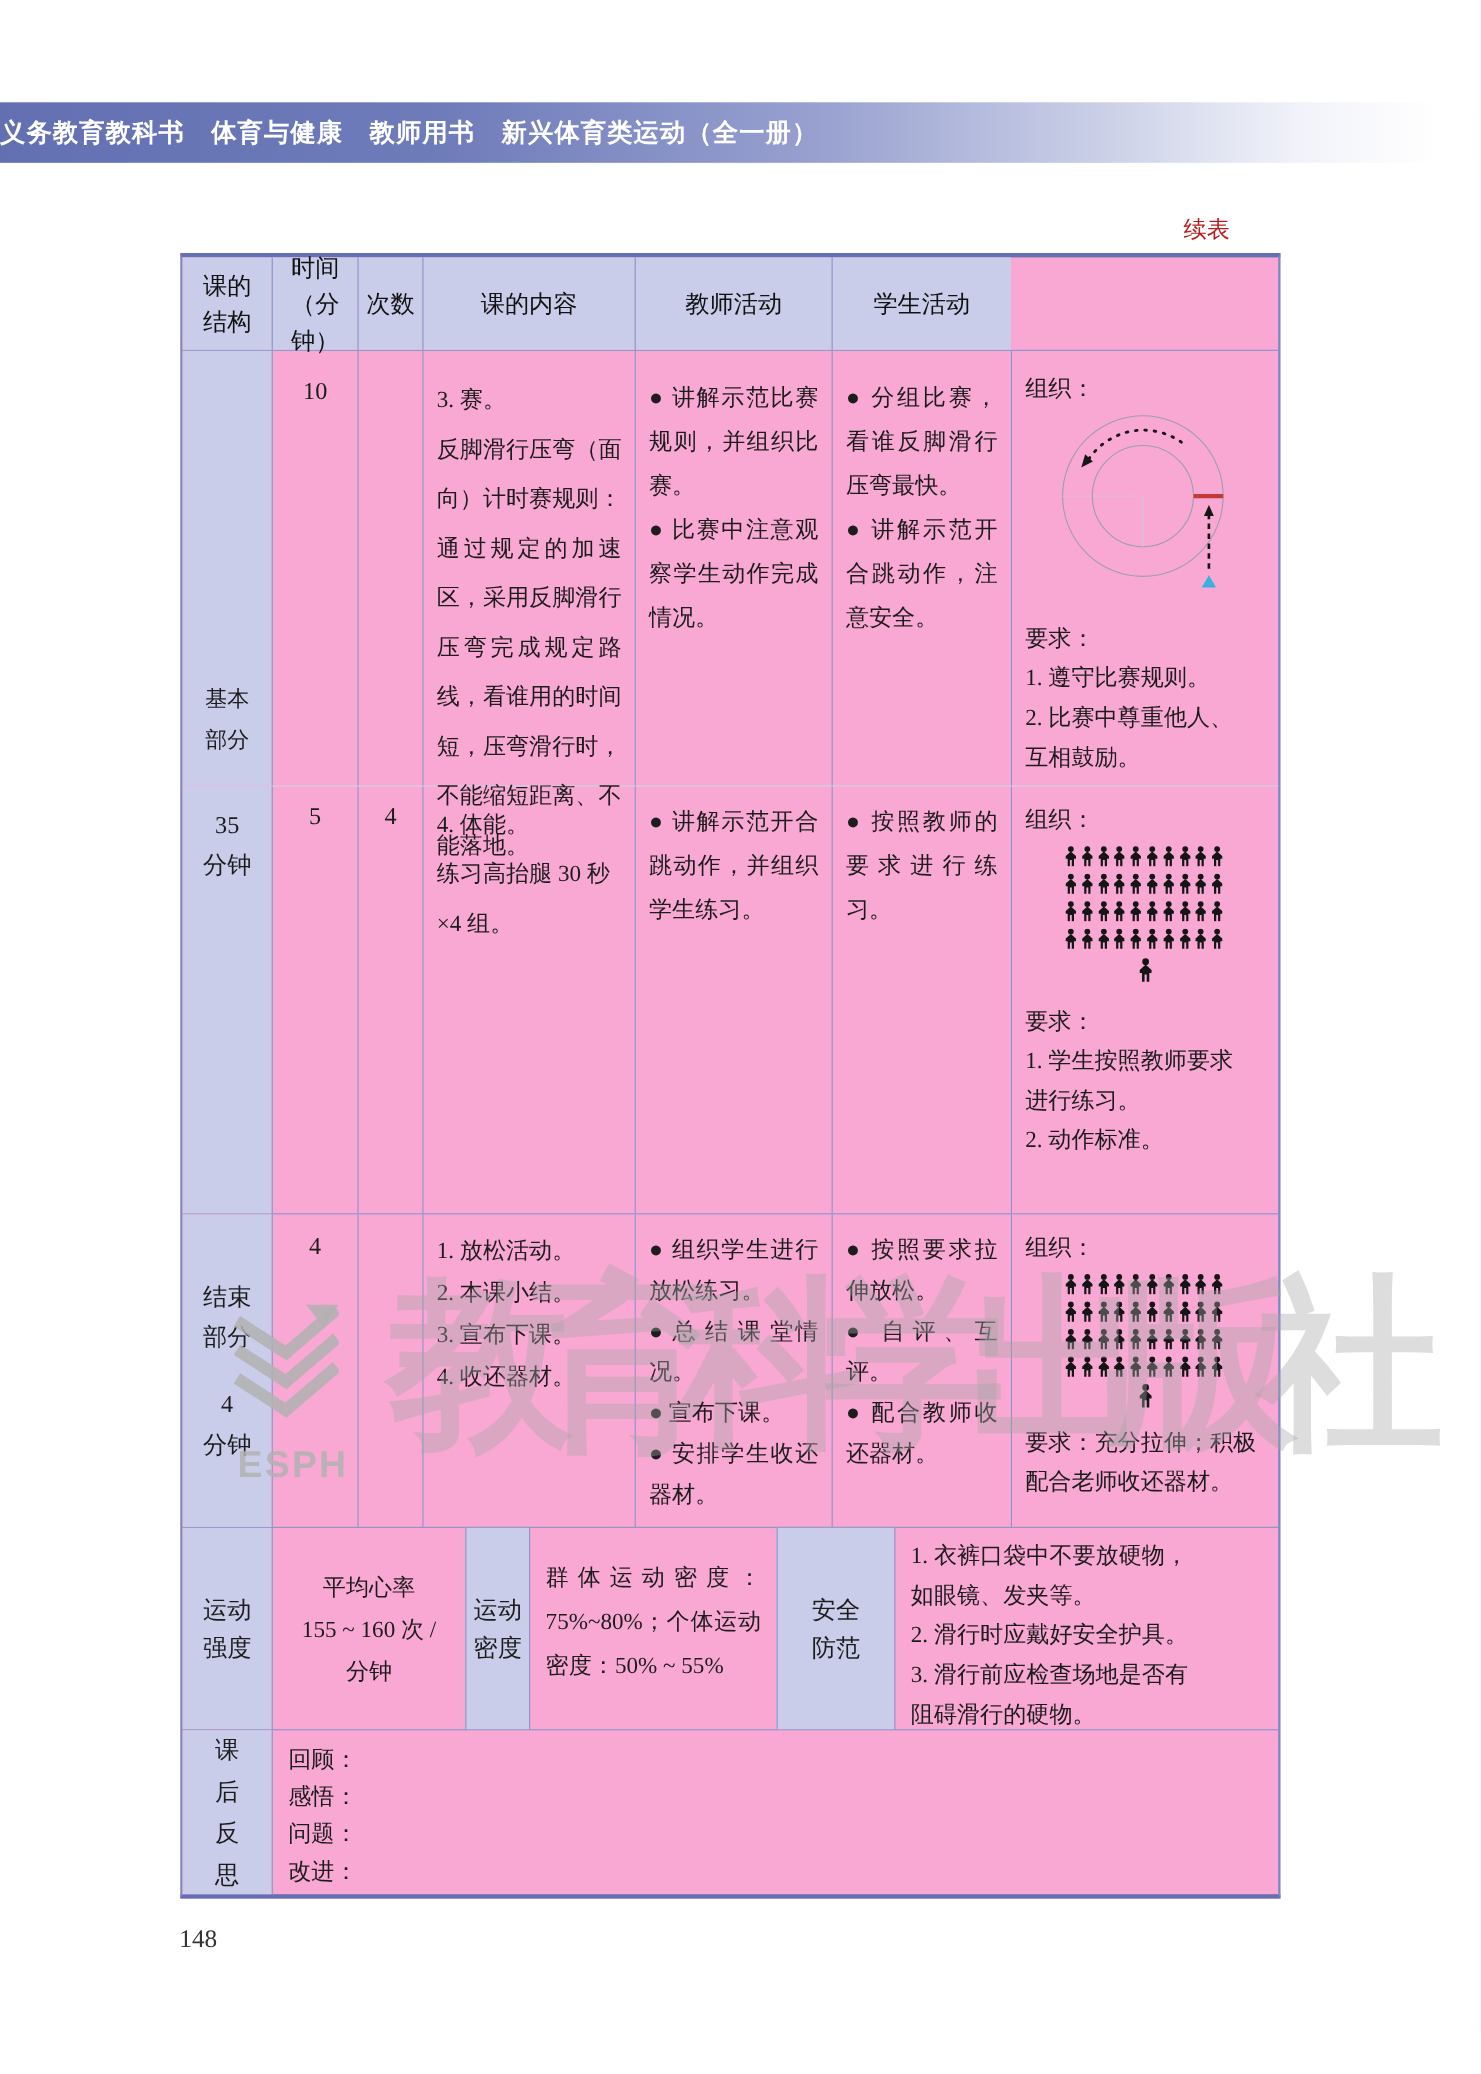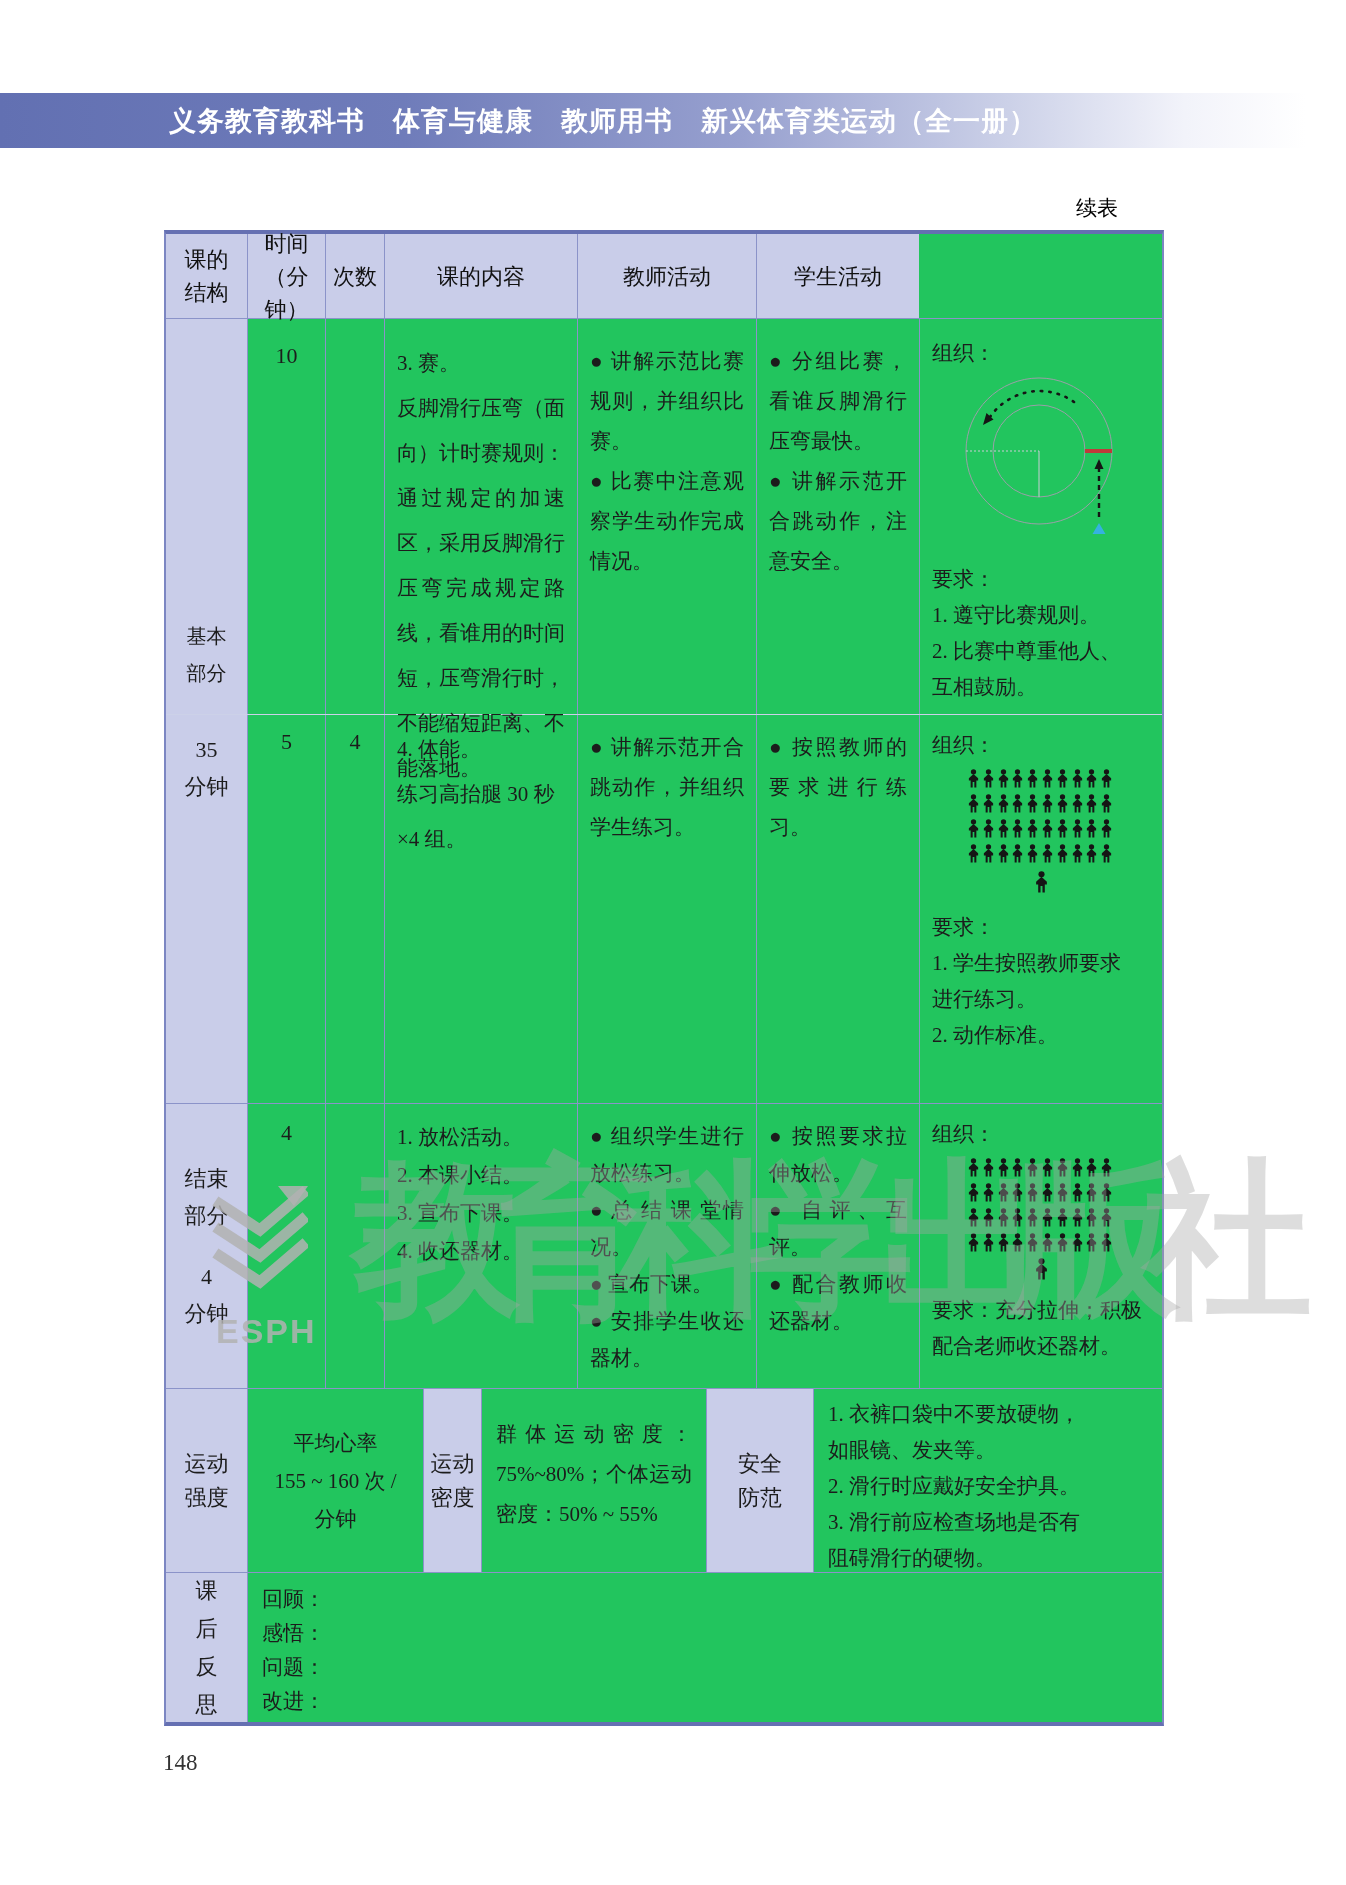--- a/index.html
+++ b/index.html
@@ -8,30 +8,30 @@
     position:relative; width:1346px; height:1885px; background:#ffffff;
     font-family:"Liberation Serif","DejaVu Serif",serif; color:#1c1c1c; overflow:hidden;
   }
   
   .band {
     position:absolute; left:0; top:93px; width:1346px; height:55px;
     background:linear-gradient(90deg,#6270b2 0%,#6f7cba 30%,#97a0cf 55%,#ccd1e8 75%,#f2f3fa 88%,#ffffff 97%);
     display:flex; align-items:center;
   }
   .band-title {
-    margin-left:169px; color:#ffffff; font-family:Liberation Sans, sans-serif;
-    font-size:27px; font-weight:700; letter-spacing:1px; white-space:nowrap;
+    color:#ffffff; font-family:Liberation Sans, sans-serif;
+    font-size:23px; font-weight:700; letter-spacing:1px; white-space:nowrap;
   }
-  .cont-label { position:absolute; top:194px; right:228px; font-size:21px; color:#000000; }
+  .cont-label { position:absolute; top:194px; right:228px; font-size:21px; color:#b91c1c; }
   
   .lp-table {
     position:absolute; left:164px; top:230px; width:1000px;
     border-left:2px solid #7c86c2; border-right:2px solid #7c86c2;
     border-top:4px solid #6570b2; border-bottom:4px solid #6570b2;
-    background:#22c55e;
+    background:#f9a8d4;
   }
   .row { display:flex; border-top:1px solid #8b93c9; }
   .row:first-child { border-top:none; }
   .row.faint-top { border-top:1px solid #ccd1e8; }
   .cell { border-left:1px solid #8b93c9; position:relative; }
   .cell:first-child { border-left:none; }
   .w1{width:81px} .w2{width:78px} .w3{width:59px} .w4{width:193px} .w5{width:179px} .w6{width:163px} .w7{width:243px}
   .iw1{width:81px} .iw2{width:176px} .iw3{width:58px} .iw4{width:225px} .iw5{width:107px} .iw6{width:309px}
   .rw2{width:915px}
   .r-header{height:84px} .r-basicA{height:396px} .r-basicB{height:389px}

